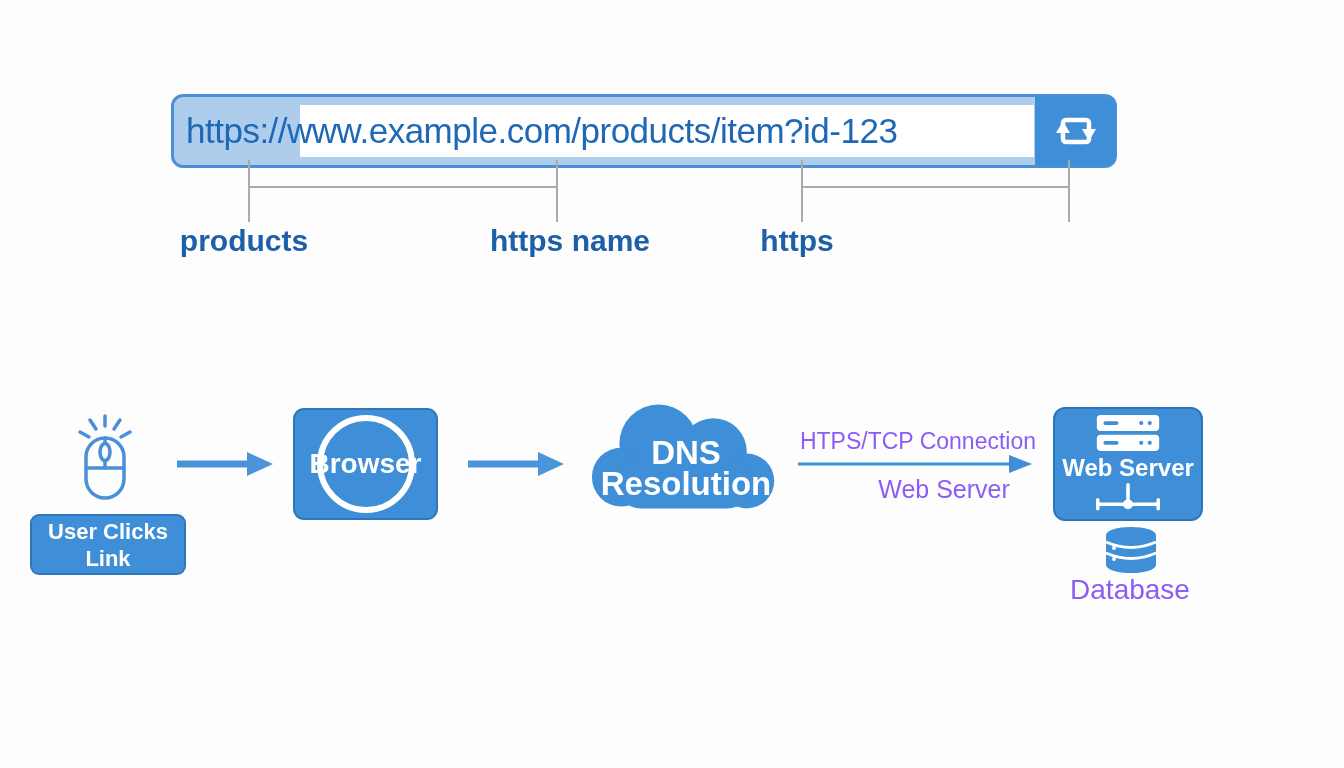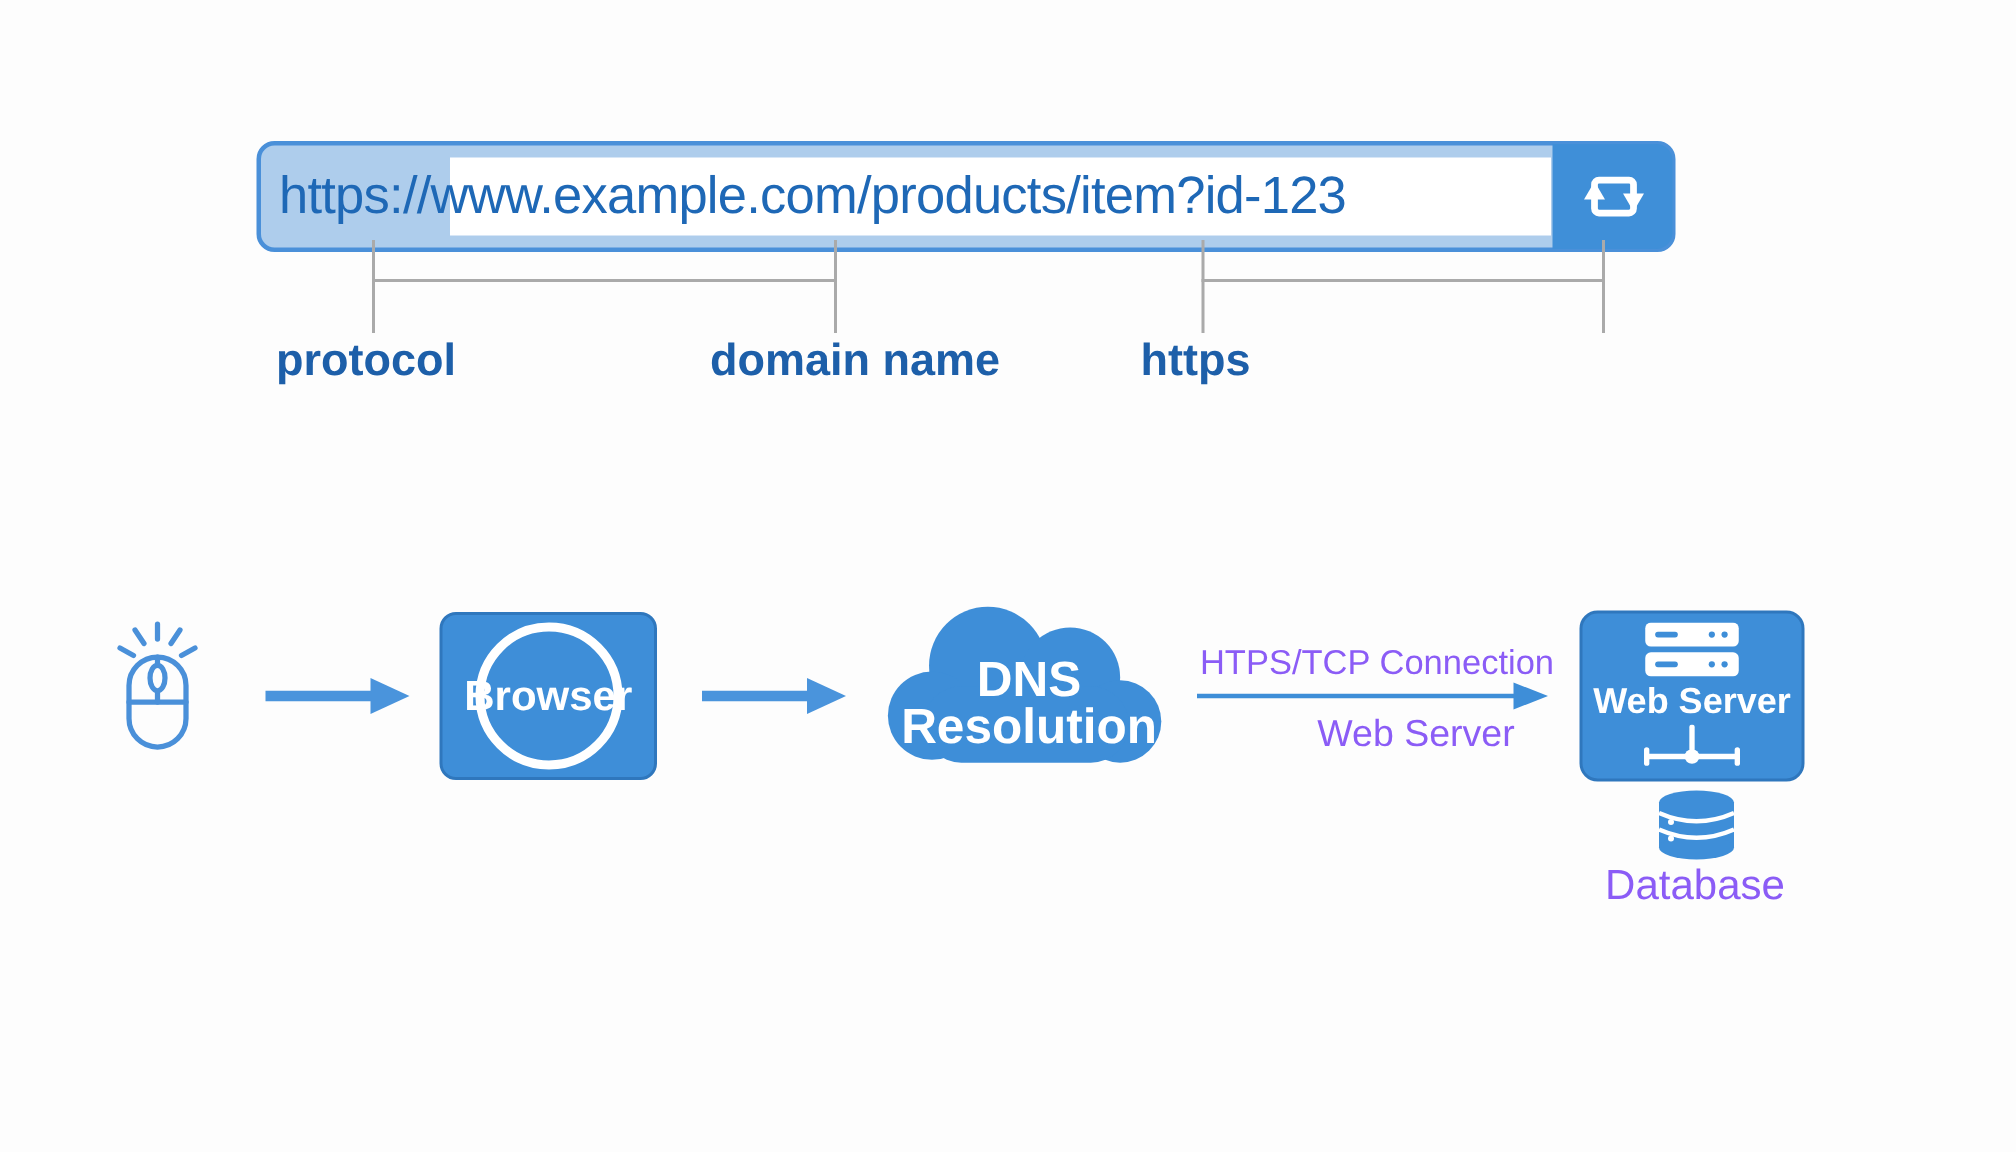--- a/index.html
+++ b/index.html
@@ -90,37 +90,40 @@
     </button>
   </div>
 
   <div class="vline" style="left:248px;top:160px;height:62px;"></div>
   <div class="vline" style="left:556px;top:160px;height:62px;"></div>
   <div class="hline" style="left:248px;top:186px;width:310px;"></div>
   <div class="vline" style="left:801px;top:160px;height:62px;"></div>
   <div class="vline" style="left:1068px;top:160px;height:62px;"></div>
   <div class="hline" style="left:801px;top:186px;width:269px;"></div>
 
-  <div class="part-label" style="left:244px;top:224px;">protocol</div>
-  <div class="part-label" style="left:570px;top:224px;">domain name</div>
+  <div class="part-label" style="left:244px;top:224px;">products</div>
+  <div class="part-label" style="left:570px;top:224px;">https name</div>
   <div class="part-label" style="left:797px;top:224px;">https</div>
 
   <svg class="flow-svg" style="left:72px;top:412px;" width="66" height="94" viewBox="0 0 66 94">
     <g stroke="#4a90d9" stroke-width="3.5" stroke-linecap="round" fill="none">
       <line x1="33" y1="4" x2="33" y2="14"></line>
       <line x1="18" y1="8" x2="24" y2="17"></line>
       <line x1="48" y1="8" x2="42" y2="17"></line>
       <line x1="8" y1="20" x2="17" y2="25"></line>
       <line x1="58" y1="20" x2="49" y2="25"></line>
       <rect x="14" y="26" width="38" height="60" rx="19"></rect>
       <line x1="14" y1="56" x2="52" y2="56"></line>
       <line x1="33" y1="26" x2="33" y2="56"></line>
       <ellipse cx="33" cy="40" rx="5" ry="8.5" fill="#fdfdfd"></ellipse>
     </g>
   </svg>
+  <div class="flow-node-box user-clicks-box">
+    <span>User Clicks Link</span>
+  </div>
 
   <svg class="flow-svg" style="left:175px;top:448px;" width="100" height="32" viewBox="0 0 100 32">
     <line x1="2" y1="16" x2="73" y2="16" stroke="#4a94dc" stroke-width="7"></line>
     <polygon points="72,4 98,16 72,28" fill="#4a94dc"></polygon>
   </svg>
 
   <div class="flow-node-box browser-box">
     <div class="browser-ring"></div>
     <div class="browser-label">Browser</div>
   </div>

